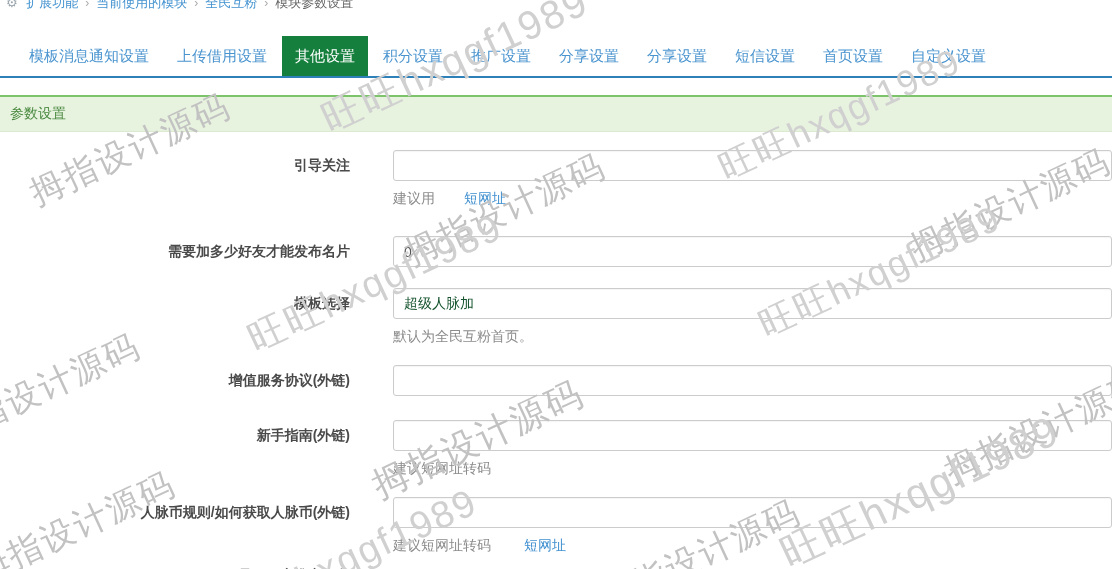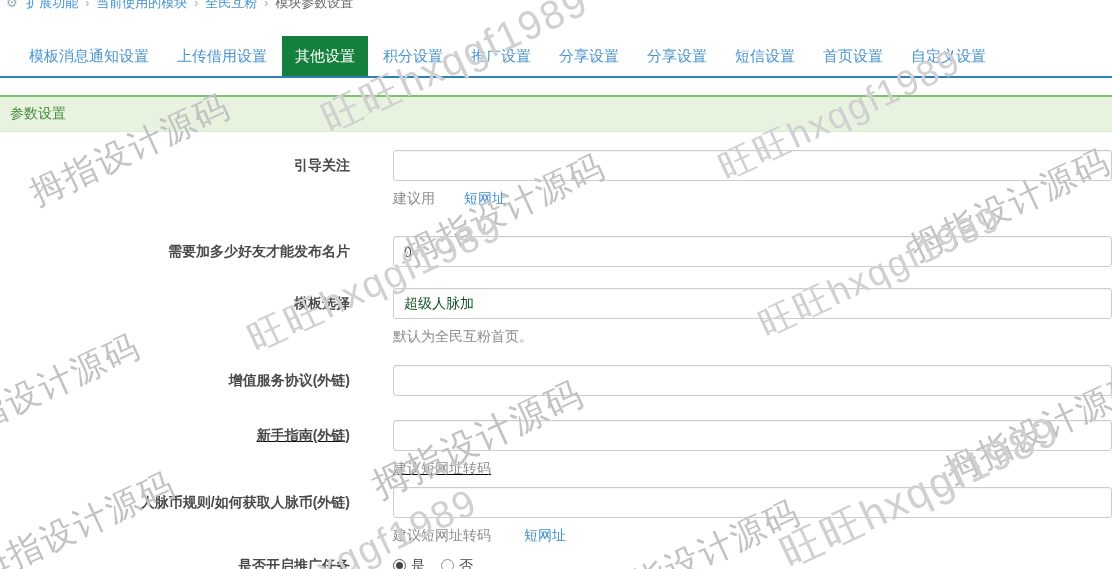--- a/index.html
+++ b/index.html
@@ -119,21 +119,21 @@
         <input class="text-input muted" type="text" value="超级人脉加" style="">
         <div class="hint"><span>默认为全民互粉首页。</span></div>
       </div>
     </div>
     <div class="form-row" style="margin-bottom: 24px;">
       <div class="form-label">增值服务协议(外链)</div>
       <div class="form-control-col">
         <input class="text-input" type="text" style="">
       </div>
     </div>
-    <div class="form-row" style="margin-bottom: 9px; text-decoration: underline;">
+    <div class="form-row" style="margin-bottom: 19px;">
       <div class="form-label">新手指南(外链)</div>
       <div class="form-control-col">
         <input class="text-input" type="text" style="">
         <div class="hint"><span>建议短网址转码</span></div>
       </div>
     </div>
     <div class="form-row" style="margin-bottom: 5px;">
       <div class="form-label">人脉币规则/如何获取人脉币(外链)</div>
       <div class="form-control-col">
         <input class="text-input" type="text" style="">

